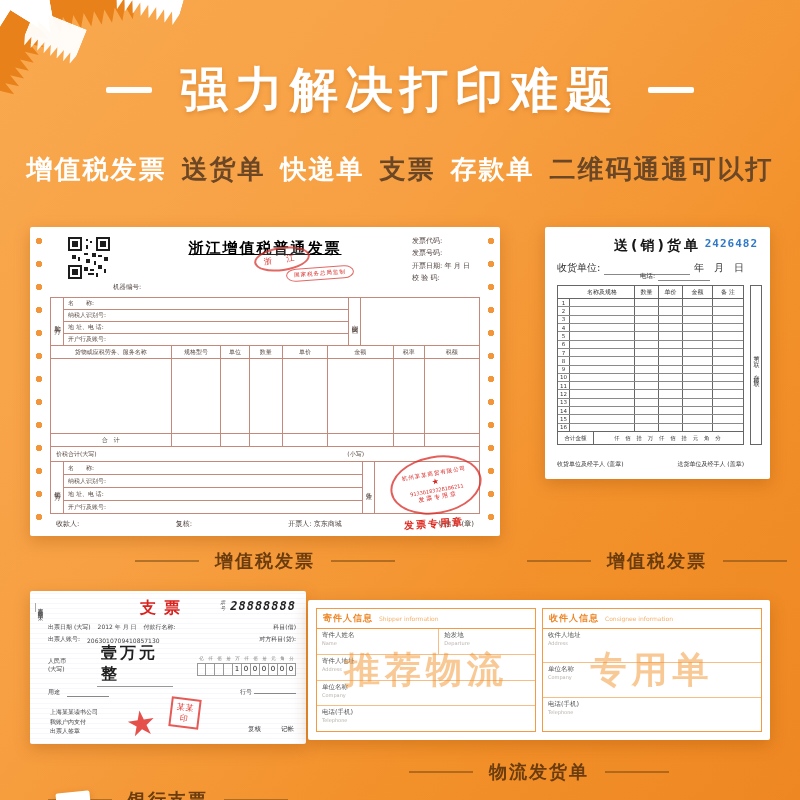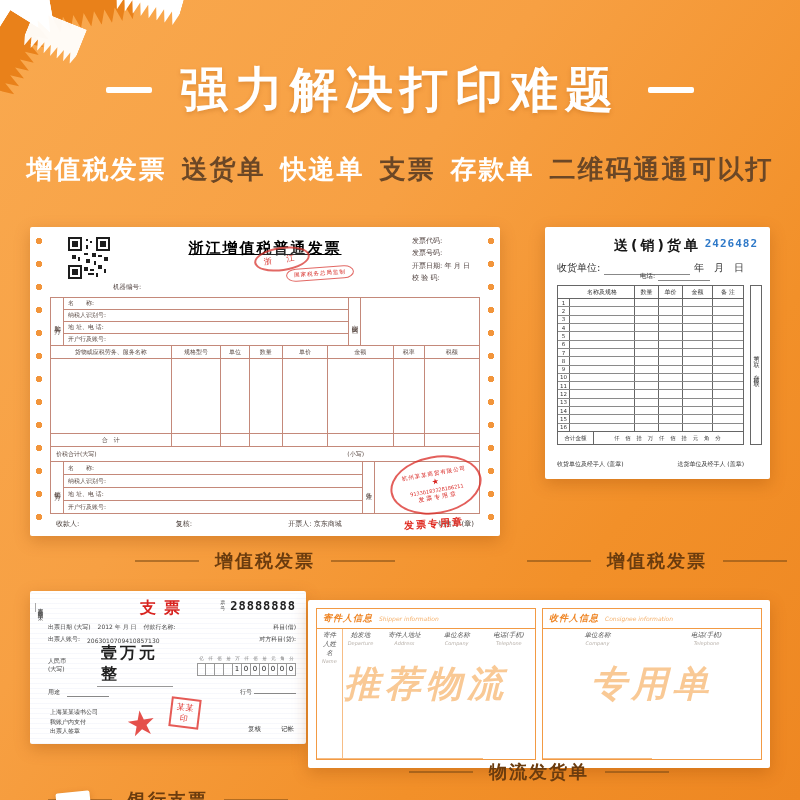--- a/index.html
+++ b/index.html
@@ -99,47 +99,47 @@
   .cap1{left:115px;top:549px;}
   .cap2{left:507px;top:549px;}
   .cap3{left:18px;top:760px;margin-top:28px;}
   .cap4{left:389px;top:760px;}
 
   
   #check-card{left:30px;top:591px;width:276px;height:153px;
     background-image:repeating-linear-gradient(0deg,rgba(110,130,200,.06) 0 1px,transparent 1px 5px);background-color:#fff;}
   .ck-side{position:absolute;left:5px;top:12px;writing-mode:vertical-lr;text-orientation:upright;font-size:5.5px;color:#555;letter-spacing:1px;border-left:1px solid #aaa;padding-left:2px;}
   .ck-title{position:absolute;left:110px;top:7px;color:#d8231f;font-size:16px;font-weight:bold;letter-spacing:8px;}
-  .ck-no{position:absolute;right:10px;top:8px;display:flex;align-items:center;gap:3px;}
+  .ck-no{position:absolute;right:10px;top:8px;display:flex;align-items:center;gap:3px;font-style:italic;}
   .ck-no .pre{font-size:5px;color:#555;width:7px;line-height:1.15;}
   .ck-no .num{font-size:12px;font-weight:bold;color:#222;letter-spacing:1px;font-family:"DejaVu Sans Mono",monospace;}
   .ck-row{position:absolute;left:18px;right:10px;display:flex;gap:7px;font-size:6px;color:#444;align-items:flex-end;}
   .ck-row .right{margin-left:auto;}
   .ck-r1{top:32px;} .ck-r2{top:44px;} .ck-r3{top:97px;}
   .ck-amount{position:absolute;left:18px;right:10px;top:57px;height:34px;display:flex;align-items:center;gap:24px;}
   .ck-amount .lab{width:28px;font-size:6px;color:#444;line-height:1.35;}
   .ck-amount .big{font-size:16px;font-weight:bold;font-family:"DejaVu Serif","Liberation Serif",serif;color:#1e1e1e;letter-spacing:3px;border-bottom:1px solid #999;padding:0 4px 1px 4px;}
   .grid-wrap{margin-left:auto;}
   .gh-cells,.gcells{display:flex;}
   .gh-cells .gc{width:9px;height:8px;border:none;font-size:4.5px;color:#666;display:flex;align-items:center;justify-content:center;}
   .gcells .gc{width:9px;height:13px;border:1px solid #999;border-left:none;font-size:7px;color:#222;display:flex;align-items:center;justify-content:center;}
   .gcells .gc:first-child{border-left:1px solid #999;}
   .u{display:inline-block;width:42px;border-bottom:1px solid #888;height:6px;}
   .ck-payer{position:absolute;left:20px;bottom:8px;font-size:6px;color:#444;line-height:1.6;}
   .ck-br{position:absolute;right:12px;bottom:10px;font-size:6.5px;color:#444;display:flex;gap:20px;}
   .ck-star{position:absolute;left:96px;bottom:4px;font-size:34px;color:rgba(222,36,30,.8);transform:rotate(-8deg);line-height:1;}
   .ck-seal{position:absolute;left:140px;bottom:16px;width:30px;height:30px;border:2px solid rgba(222,36,30,.75);color:rgba(222,36,30,.9);font-size:8px;display:flex;align-items:center;justify-content:center;transform:rotate(7deg);letter-spacing:1px;text-align:center;}
 
   
-  #waybill-card{left:308px;top:600px;width:462px;height:168px;display:flex;gap:6px;padding:8px;font-style:italic;}
+  #waybill-card{left:308px;top:600px;width:462px;height:140px;display:flex;gap:6px;padding:8px;}
   .wb-panel{position:relative;flex:1;border:1px solid #f29a44;display:flex;flex-direction:column;}
   .wb-head{display:flex;align-items:baseline;gap:6px;padding:3px 6px;border-bottom:1px solid #f29a44;}
   .wb-head .cn{color:#ef8524;font-size:9px;font-weight:bold;letter-spacing:1px;}
   .wb-head .en{color:#f5b26e;font-size:6px;}
-  .wb-grid{flex:1;display:flex;text-align:center;}
+  .wb-grid{flex:1;display:flex;flex-direction:column;}
   .wb-row{flex:1;display:flex;border-bottom:1px solid #f6bd85;}
   .wb-row:last-child{border-bottom:none;}
   .wb-cell{padding:2px 5px;border-right:1px solid #f6bd85;display:flex;flex-direction:column;justify-content:flex-start;}
   .wb-cell:last-child{border-right:none;}
   .wb-cell .cn{font-size:6.5px;color:#555;}
   .wb-cell .en{font-size:5px;color:#b9b2ab;}
   .grow{flex:1.3;} .w40{flex:1;}
   .wb-mark{position:absolute;inset:0;display:flex;align-items:center;justify-content:center;font-size:36px;font-weight:bold;color:rgba(243,148,44,.5);letter-spacing:5px;pointer-events:none;}
 
   .sliver{position:absolute;left:56px;bottom:-5px;width:34px;height:13px;background:#fff;border-radius:2px;transform:rotate(-6deg);box-shadow:0 2px 6px rgba(140,60,0,.25);}
@@ -593,20 +593,26 @@
     </div>
 
     <div class="wb-panel">
       <div class="wb-head">
         <span class="cn">收件人信息</span>
         <span class="en">Consignee information</span>
       </div>
       <div class="wb-grid">
         <div class="wb-row">
           <div class="wb-cell grow">
+            <div class="cn">收件人地址</div>
+            <div class="en">Address</div>
+          </div>
+        </div>
+        <div class="wb-row">
+          <div class="wb-cell grow">
             <div class="cn">单位名称</div>
             <div class="en">Company</div>
           </div>
         </div>
         <div class="wb-row">
           <div class="wb-cell grow">
             <div class="cn">电话(手机)</div>
             <div class="en">Telephone</div>
           </div>
         </div>

